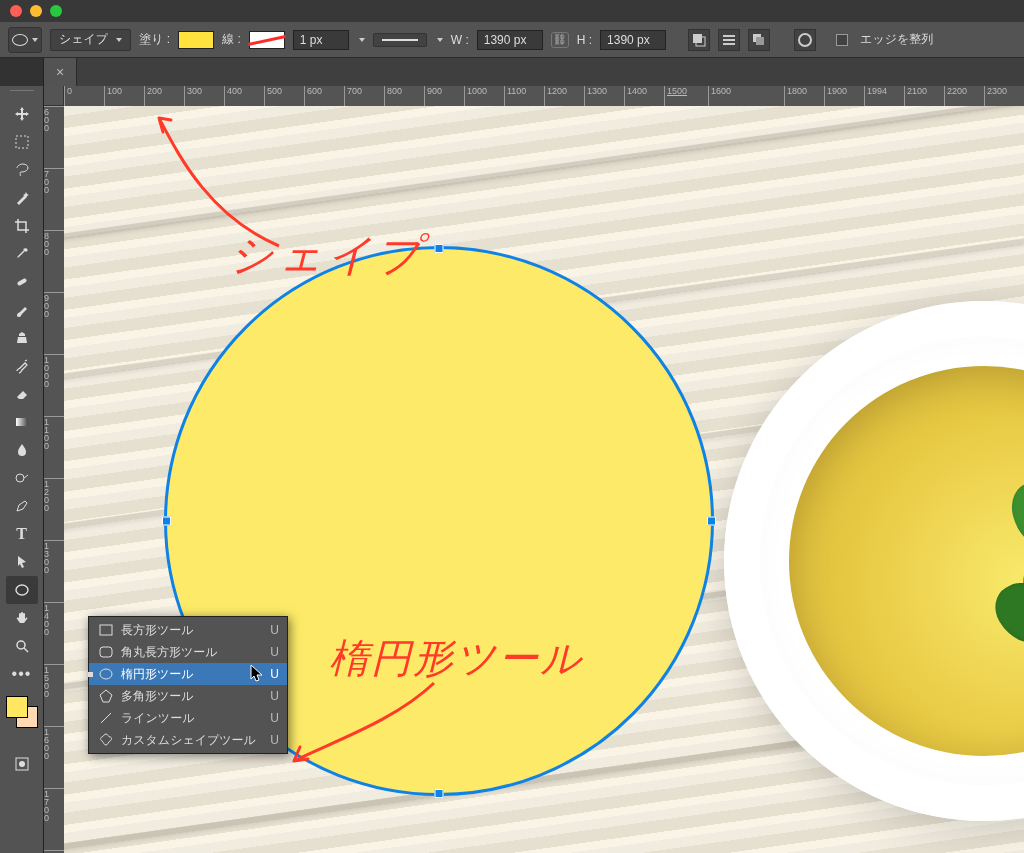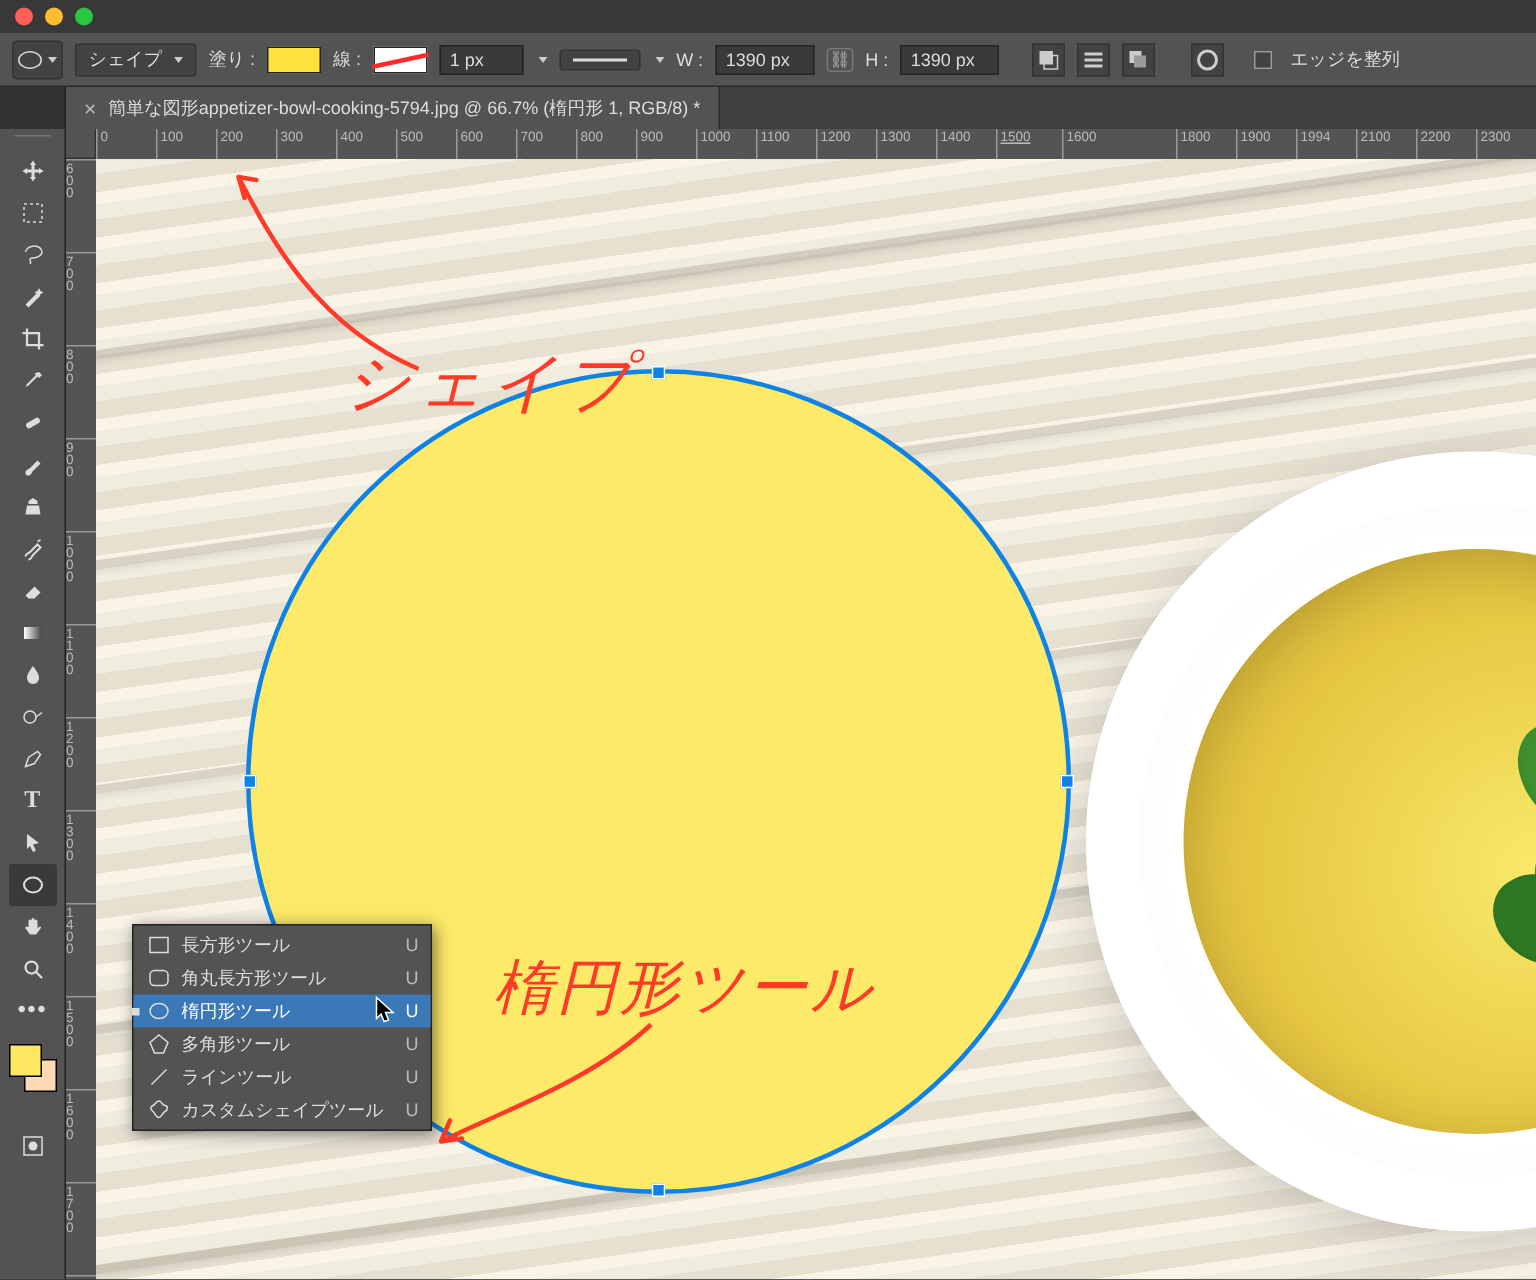--- a/index.html
+++ b/index.html
@@ -161,21 +161,20 @@
     </div>
   <div style="width:4px"></div>
   <span class="chk"></span>
   <span>エッジを整列</span>
 </div>
 
 <div class="tab-row">
   <div class="left-spacer"></div>
   <div class="doc-tab">
     <span class="tab-close">×</span>
-    <span>簡単な図形appetizer-bowl-cooking-5794.jpg @ 66.7% (楕円形 1, RGB/8) *</span>
   </div>
 </div>
 
 <div class="main">
 
   <div class="tool-panel">
     <div class="tbar-handle">
         <span></span>
       </div>
     <div class="tool">

